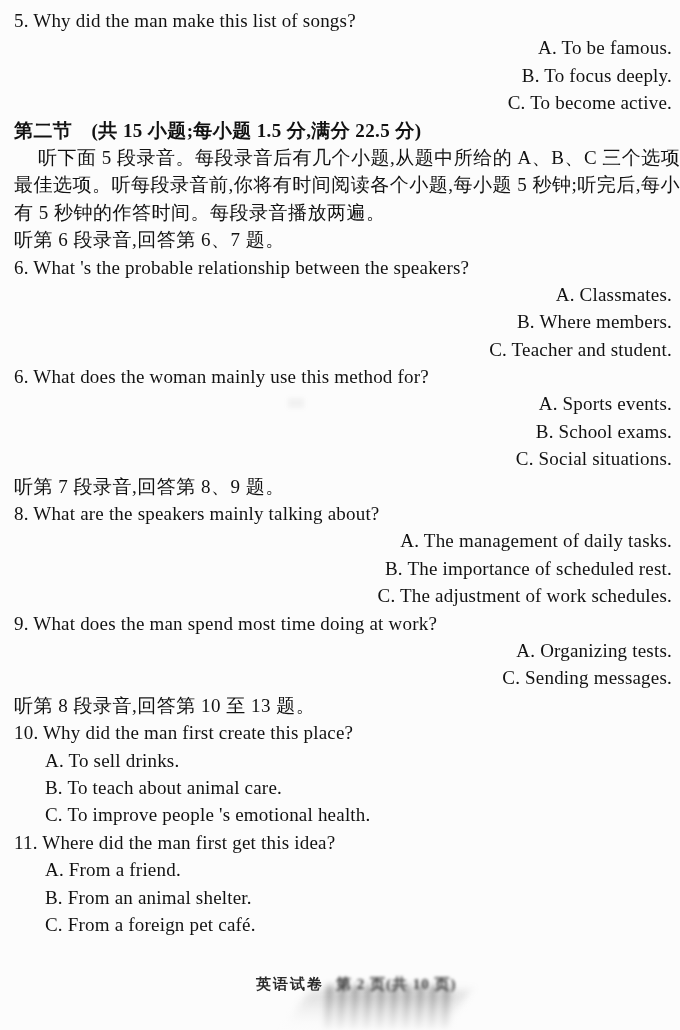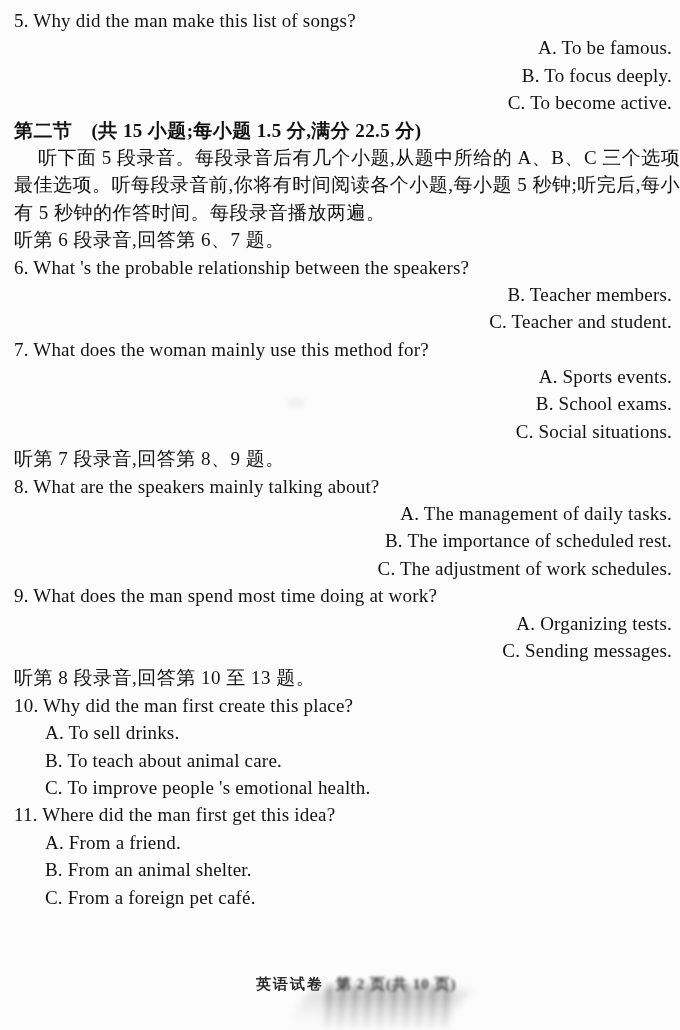--- a/index.html
+++ b/index.html
@@ -100,24 +100,25 @@
     <div class="ln opt1">C. To become active.</div>
 
     <div class="ln sec">第二节　(共 15 小题;每小题 1.5 分,满分 22.5 分)</div>
     <div class="ln pfirst cn">听下面 5 段录音。每段录音后有几个小题,从题中所给的 A、B、C 三个选项中选出</div>
     <div class="ln cn">最佳选项。听每段录音前,你将有时间阅读各个小题,每小题 5 秒钟;听完后,每小题都</div>
     <div class="ln cn">有 5 秒钟的作答时间。每段录音播放两遍。</div>
 
     <div class="ln cn">听第 6 段录音,回答第 6、7 题。</div>
 
     <div class="ln">6. What 's the probable relationship between the speakers?</div>
-    <div class="ln opt1">B. Teacher members.</div>
+    <div class="ln opt1">A. Classmates.</div>
+    <div class="ln opt1">B. Where members.</div>
     <div class="ln opt1">C. Teacher and student.</div>
 
-    <div class="ln">7. What does the woman mainly use this method for?</div>
+    <div class="ln">6. What does the woman mainly use this method for?</div>
     <div class="ln opt1">A. Sports events.</div>
     <div class="ln opt1">B. School exams.</div>
     <div class="ln opt1">C. Social situations.</div>
 
     <div class="ln cn">听第 7 段录音,回答第 8、9 题。</div>
 
     <div class="ln">8. What are the speakers mainly talking about?</div>
     <div class="ln opt1">A. The management of daily tasks.</div>
     <div class="ln opt1">B. The importance of scheduled rest.</div>
     <div class="ln opt1">C. The adjustment of work schedules.</div>

